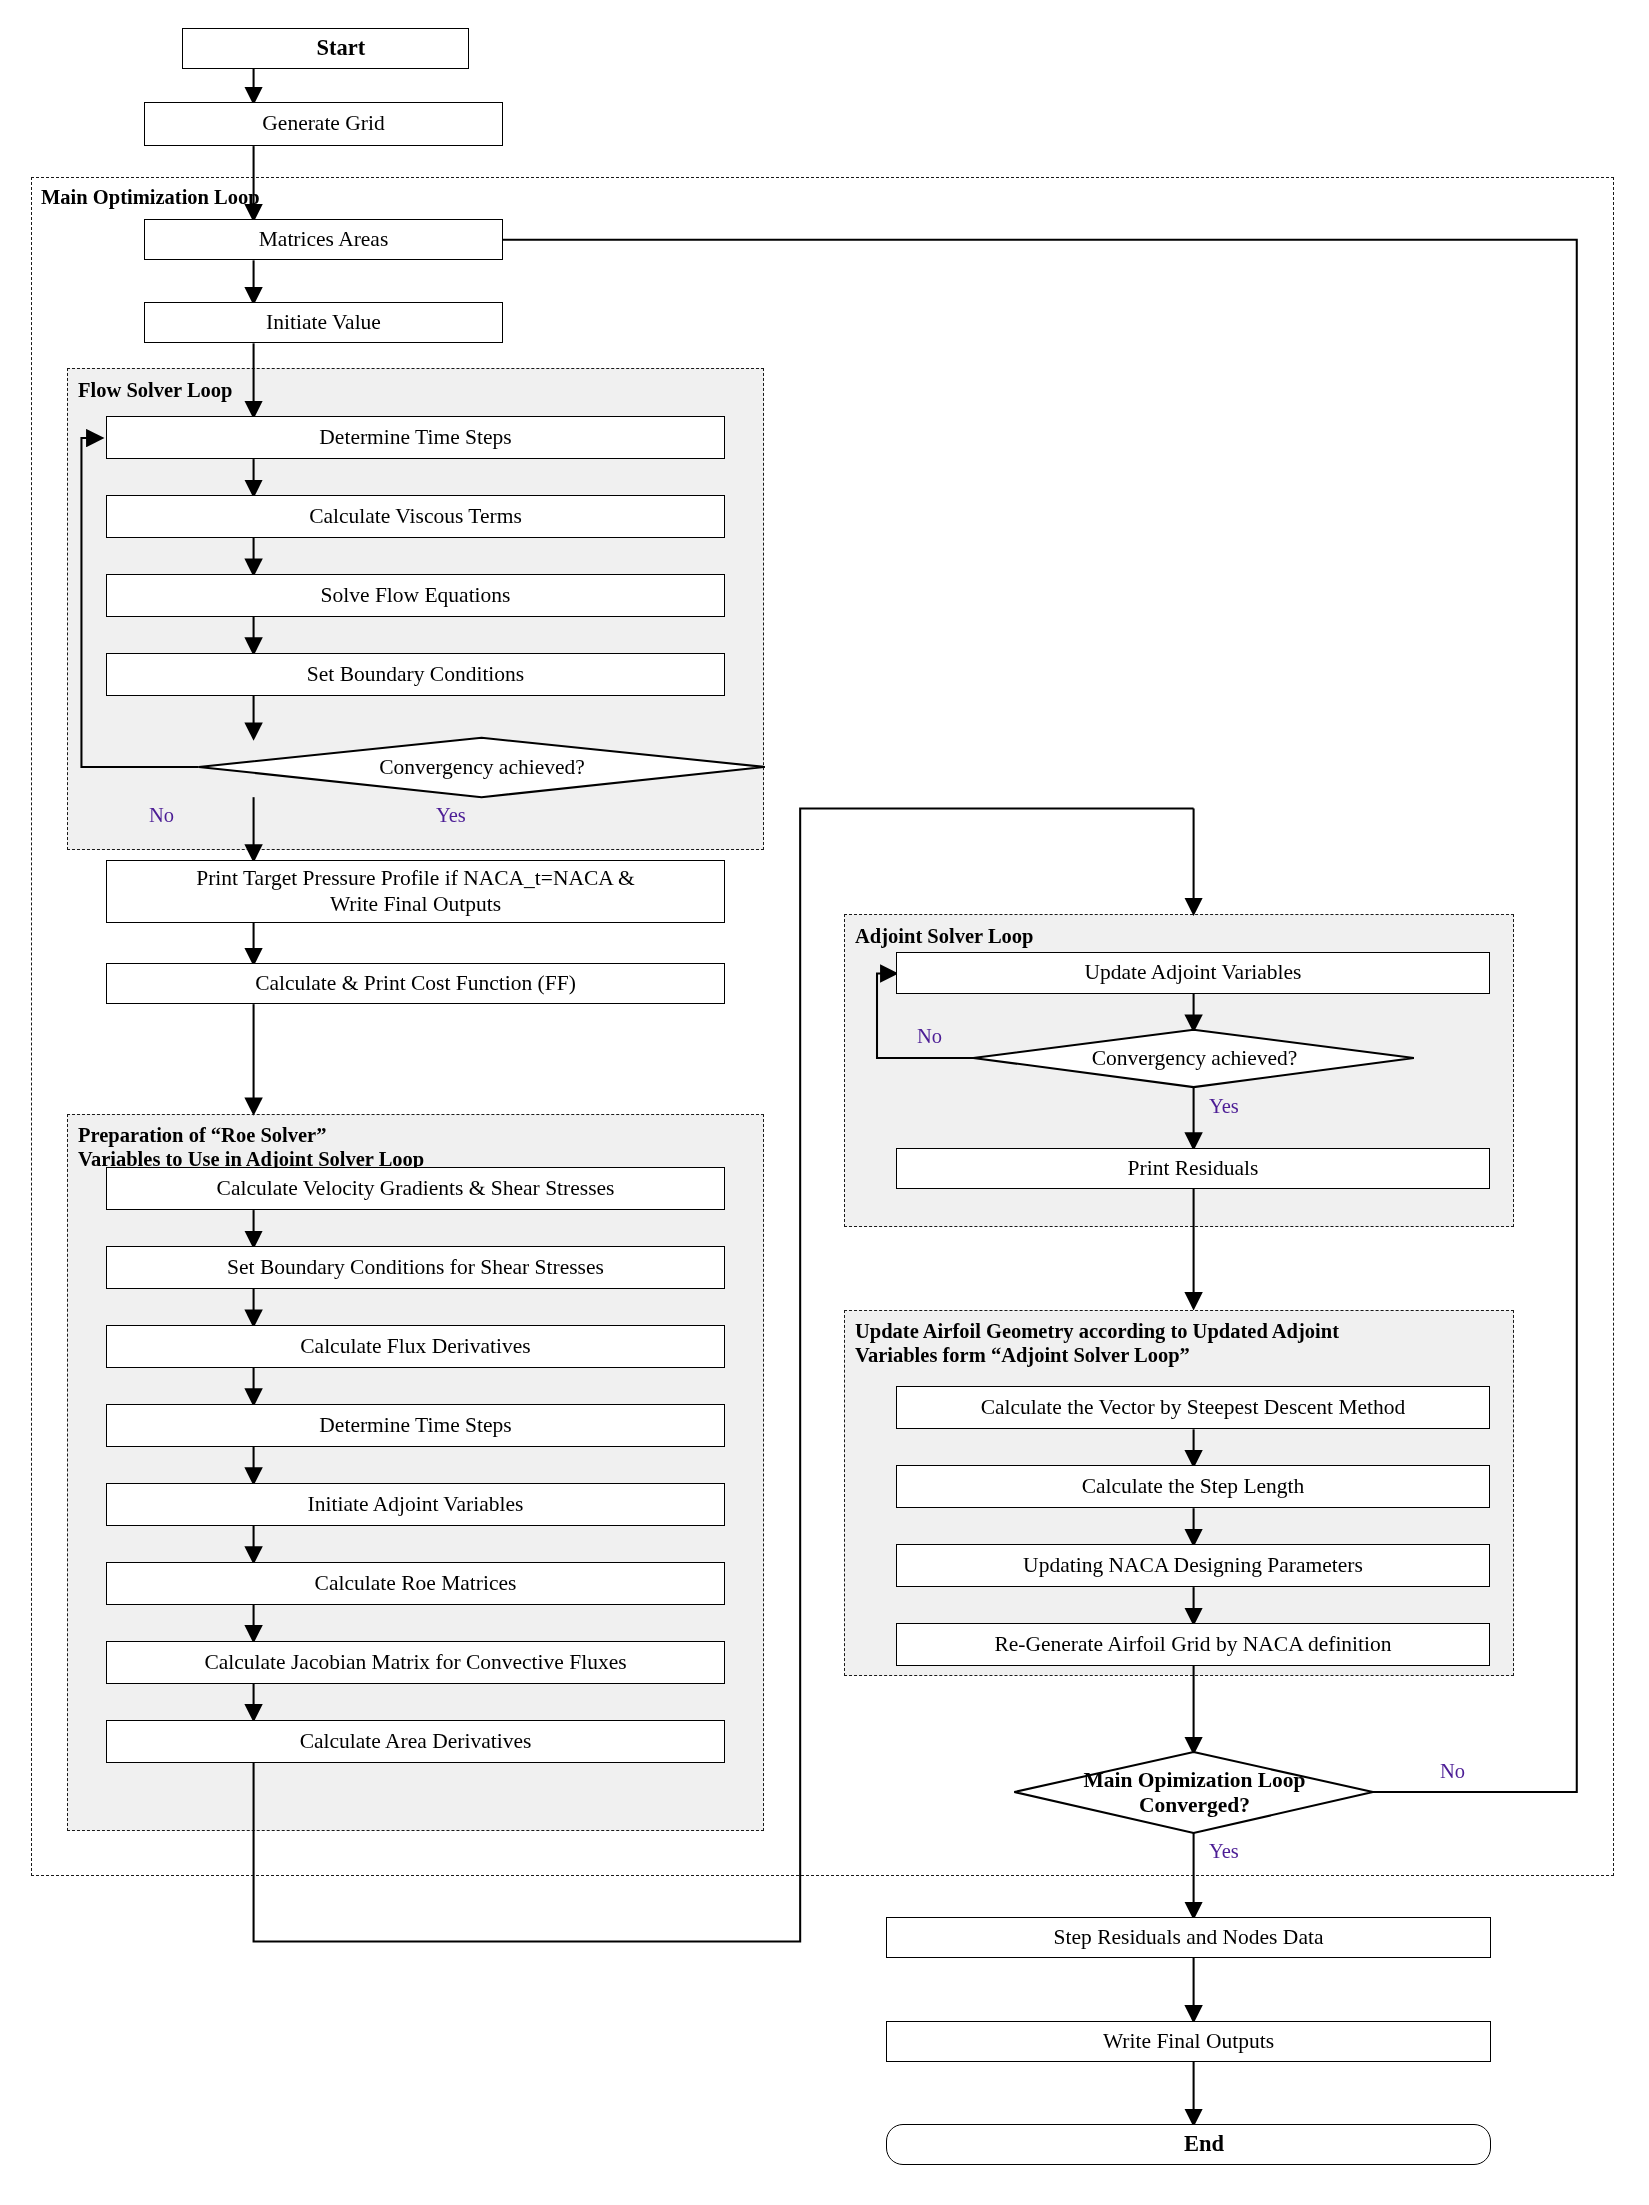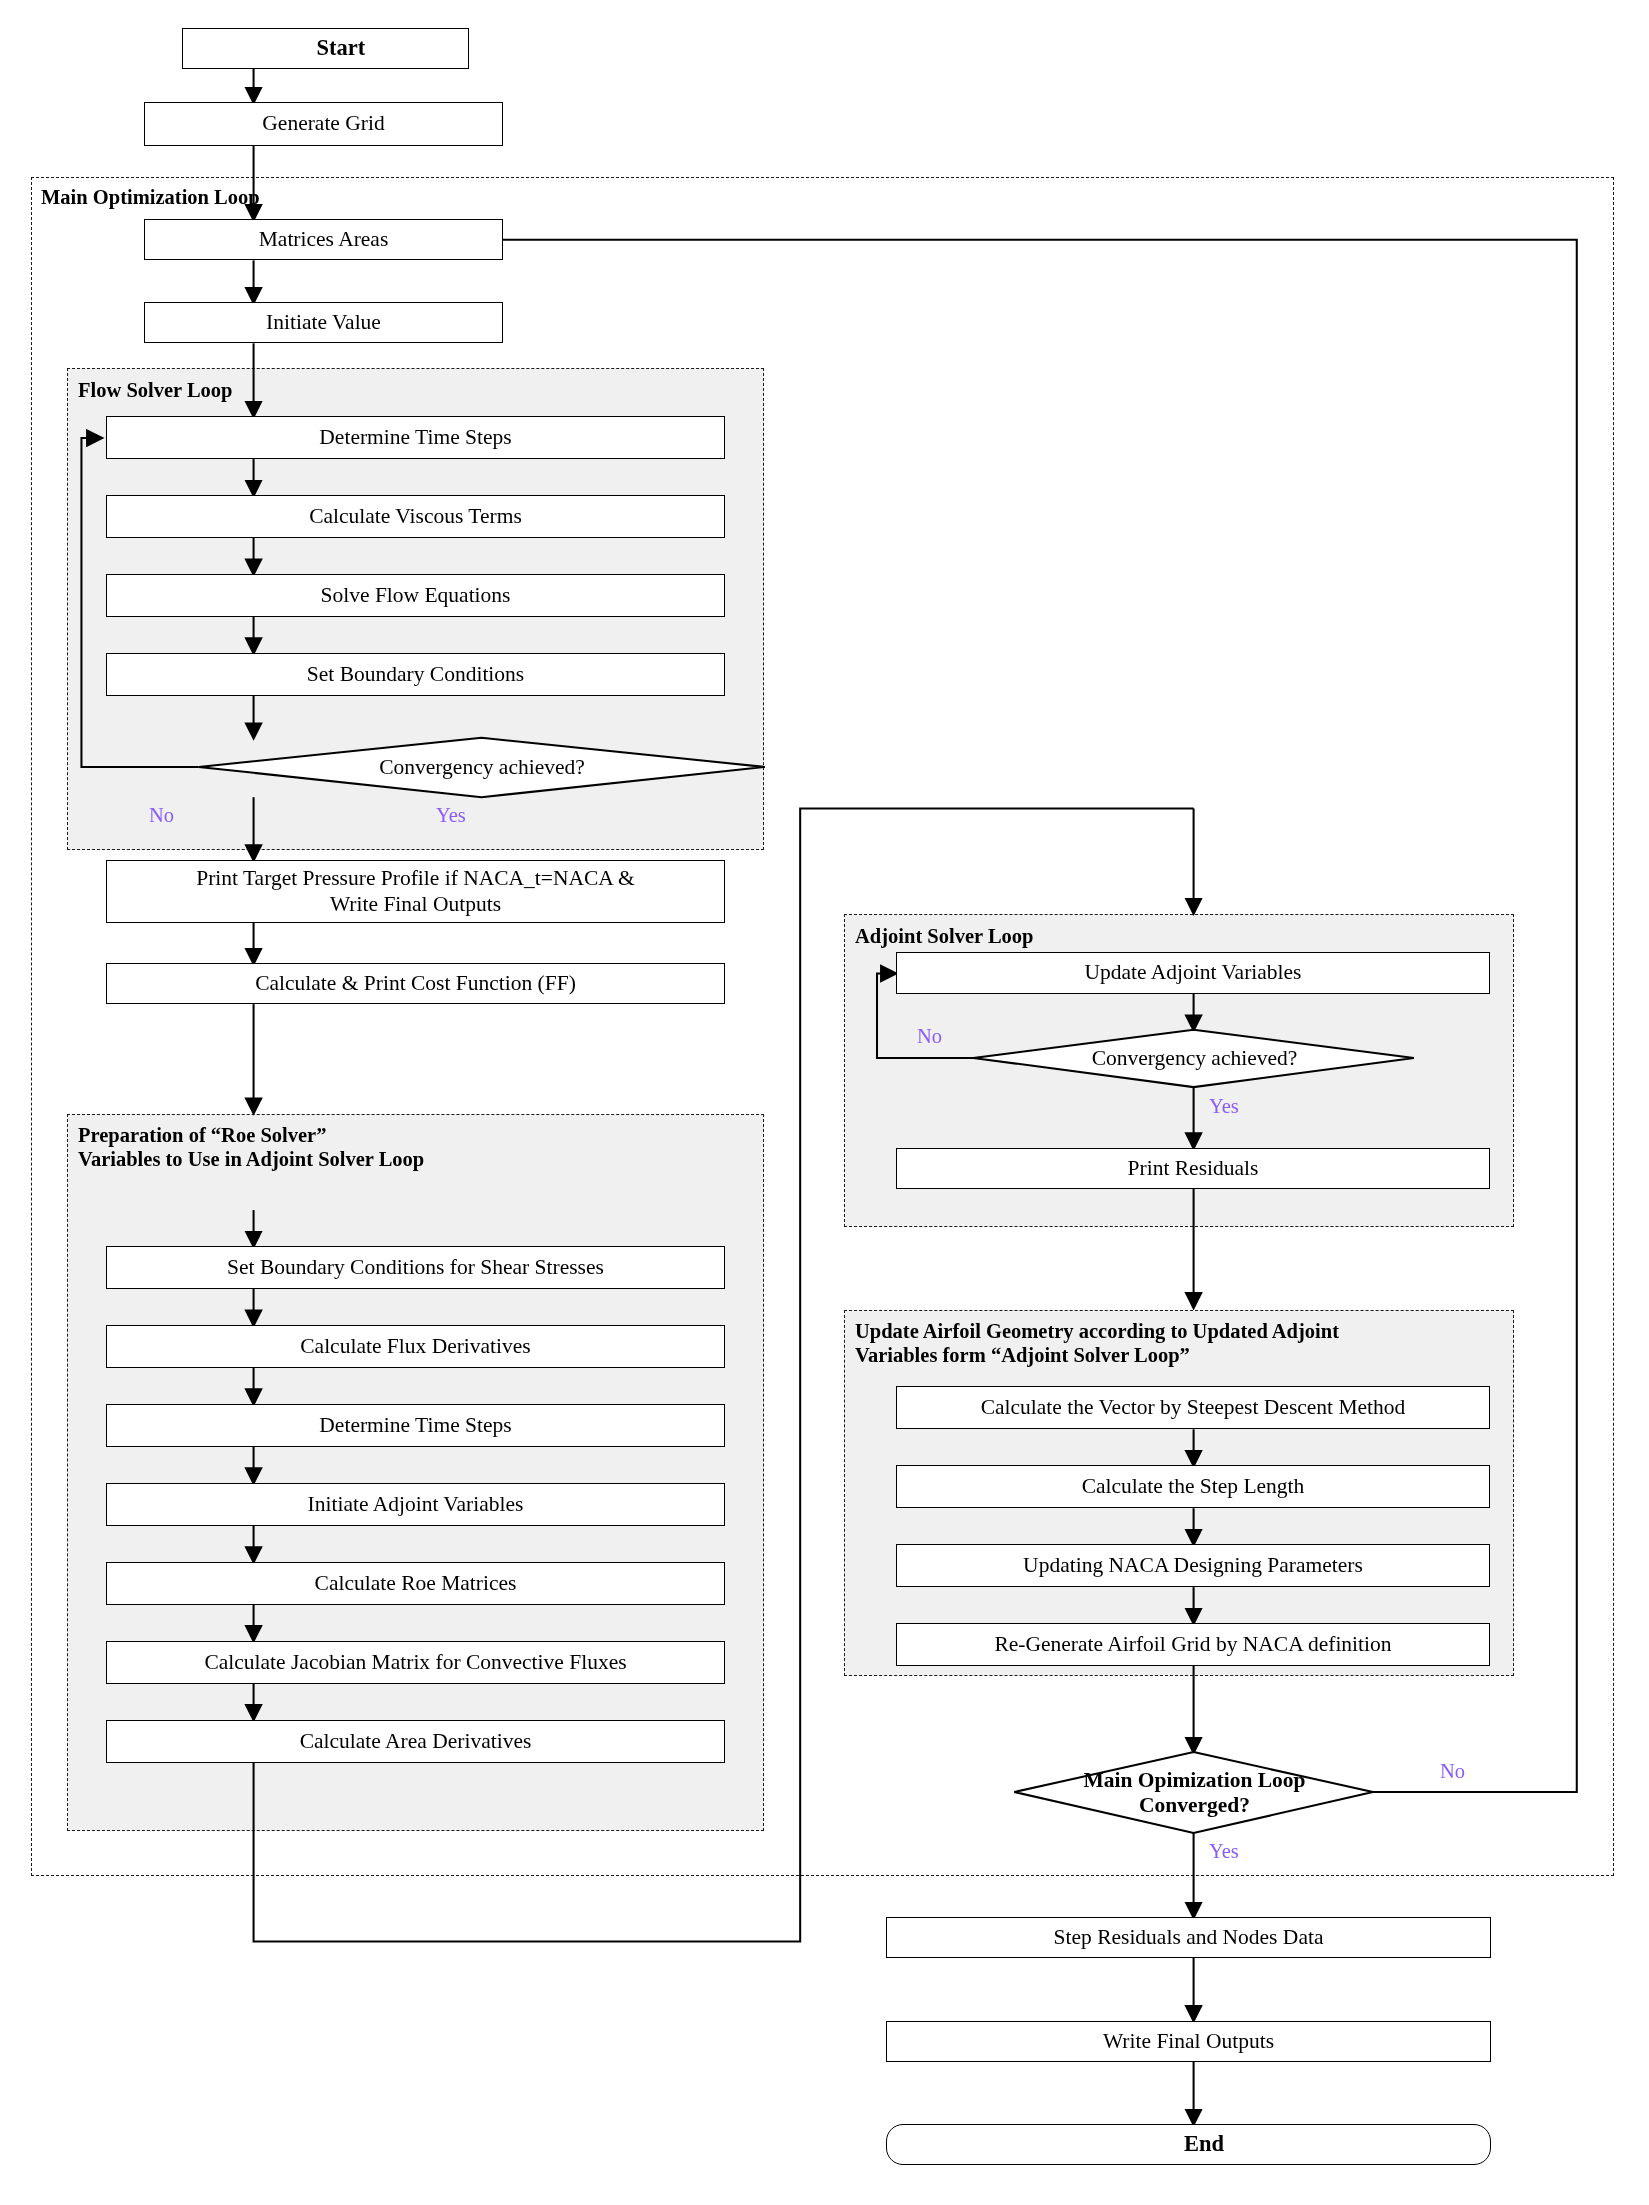--- a/index.html
+++ b/index.html
@@ -10,21 +10,21 @@
   .grp.plain{background:transparent;border:1.5px dashed #1a1a1a;}
   .grp-title{position:absolute;font-weight:bold;color:#000;white-space:pre-line;line-height:1.18;}
   .node{position:absolute;box-sizing:border-box;border:1.5px solid #000;background:#ffffff;
         display:flex;align-items:center;justify-content:center;text-align:center;
         color:#000;line-height:1.18;padding:0 5.1px;}
   .node.bold{font-weight:bold;padding-left:36px;}
   .diamond{position:absolute;display:flex;align-items:center;justify-content:center;
            text-align:center;color:#000;line-height:1.15;}
   .diamond .dlabel{position:relative;z-index:2;}
   .diamond.bold .dlabel{font-weight:bold;}
-  .edgelabel{position:absolute;color:#8b5cf6;white-space:nowrap;}
+  .edgelabel{position:absolute;color:#4c1d95;white-space:nowrap;}
 </style>
 </head>
 <body>
 
 <div id="canvas">
 
   <div class="grp plain" style="left:31px;top:177px;width:1583px;height:1699px;"></div>
   <div class="grp-title" style="left:41px;top:185px;font-size:20.5px;">Main Optimization Loop</div>
 
   <div class="grp" style="left:67px;top:368px;width:697px;height:482px;"></div>
@@ -133,20 +133,21 @@
   </div>
 
   <div class="edgelabel" style="left:149px;top:804px;font-size:20.5px;">No</div>
   <div class="edgelabel" style="left:436px;top:804px;font-size:20.5px;">Yes</div>
 
   <div class="node" style="left:106px;top:860px;width:619px;height:63px;font-size:21.5px;white-space:pre-line;">Print Target Pressure Profile if NACA_t=NACA &amp;
 Write Final Outputs</div>
 
   <div class="node" style="left:106px;top:963px;width:619px;height:41px;font-size:21.5px;">Calculate &amp; Print Cost Function (FF)</div>
 
+  <div class="node" style="left:106px;top:1167px;width:619px;height:43px;font-size:21.5px;">Calculate Velocity Gradients &amp; Shear Stresses</div>
   <div class="node" style="left:106px;top:1246px;width:619px;height:43px;font-size:21.5px;">Set Boundary Conditions for Shear Stresses</div>
   <div class="node" style="left:106px;top:1325px;width:619px;height:43px;font-size:21.5px;">Calculate Flux Derivatives</div>
   <div class="node" style="left:106px;top:1404px;width:619px;height:43px;font-size:21.5px;">Determine Time Steps</div>
   <div class="node" style="left:106px;top:1483px;width:619px;height:43px;font-size:21.5px;">Initiate Adjoint Variables</div>
   <div class="node" style="left:106px;top:1562px;width:619px;height:43px;font-size:21.5px;">Calculate Roe Matrices</div>
   <div class="node" style="left:106px;top:1641px;width:619px;height:43px;font-size:21.5px;">Calculate Jacobian Matrix for Convective Fluxes</div>
   <div class="node" style="left:106px;top:1720px;width:619px;height:43px;font-size:21.5px;">Calculate Area Derivatives</div>
 
   <div class="node" style="left:896px;top:952px;width:594px;height:42px;font-size:21.5px;">Update Adjoint Variables</div>
 

